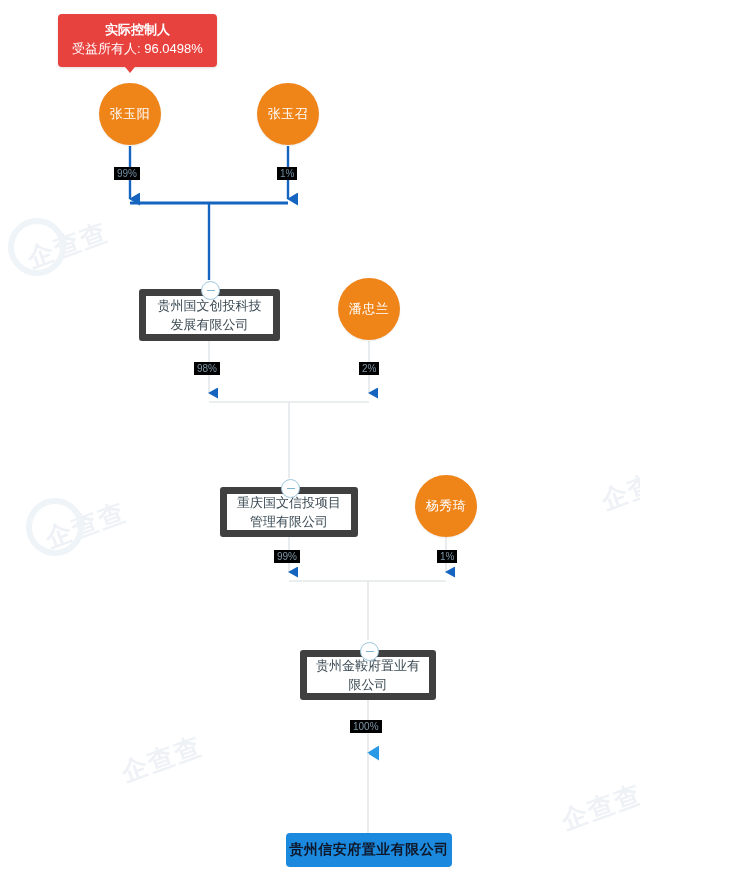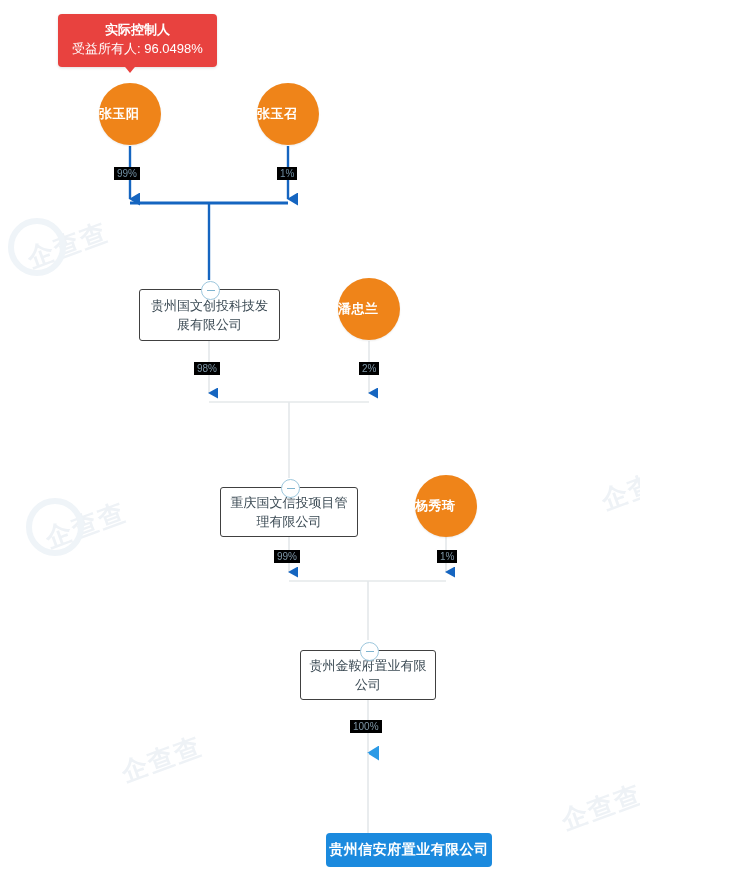--- a/index.html
+++ b/index.html
@@ -80,33 +80,33 @@
     border-top: 11px solid #e8423f;
   }
 
   
   .person {
     position: absolute;
     border-radius: 50%;
     background: #ef8419;
     color: #ffffff;
     font-size: 13px;
-    font-weight: bold;
-    display: flex;
-    align-items: center;
-    justify-content: flex-start;
+    font-weight: normal;
+    display: flex;
+    align-items: center;
+    justify-content: center;
     text-align: center;
     letter-spacing: .5px;
     box-shadow: 0 1px 2px rgba(0,0,0,.08);
   }
 
   
   .company {
     position: absolute;
-    border: 1px solid #404040;
+    border: 7px solid #404040;
     background: #ffffff;
     border-radius: 3px;
     color: #3b4a54;
     font-size: 13px;
     line-height: 1.5;
     display: flex;
     align-items: center;
     justify-content: center;
     text-align: center;
     padding: 4px 8px;
@@ -130,30 +130,29 @@
   .collapse .bar {
     width: 8px;
     height: 1px;
     background: #7fb4cf;
   }
 
   
   .target {
     position: absolute;
     background: #1b8ade;
-    color: #ffffff;
+    color: #0f172a;
     border-radius: 4px;
     font-size: 14px;
     font-weight: bold;
     display: flex;
     align-items: center;
     justify-content: center;
     text-align: center;
     letter-spacing: .5px;
-    margin-left: 40px;
   }
 
   
   .pct {
     position: absolute;
     font-size: 10px;
     color: #7e96a6;
     background: #000000;
     padding: 1px 3px;
     white-space: nowrap;

